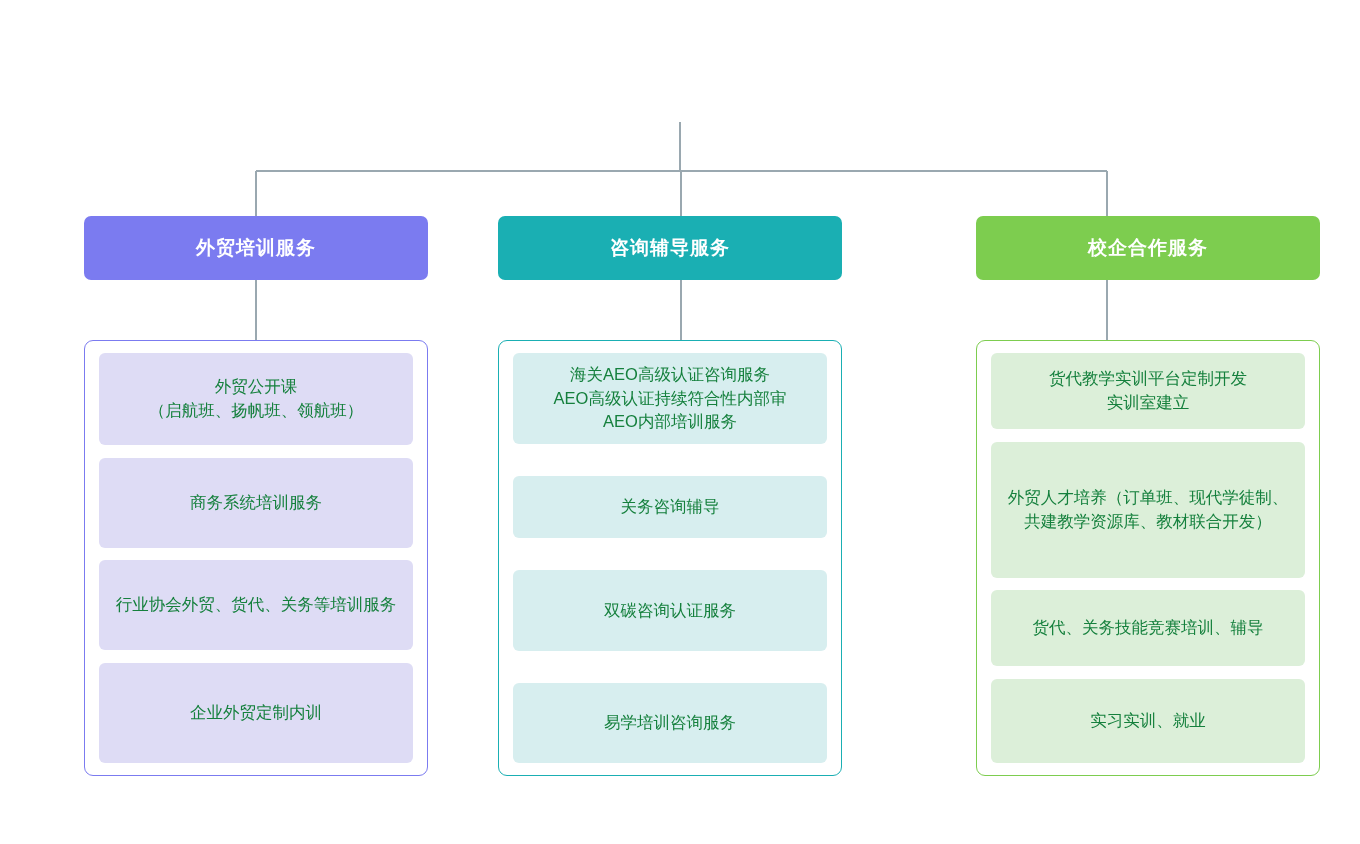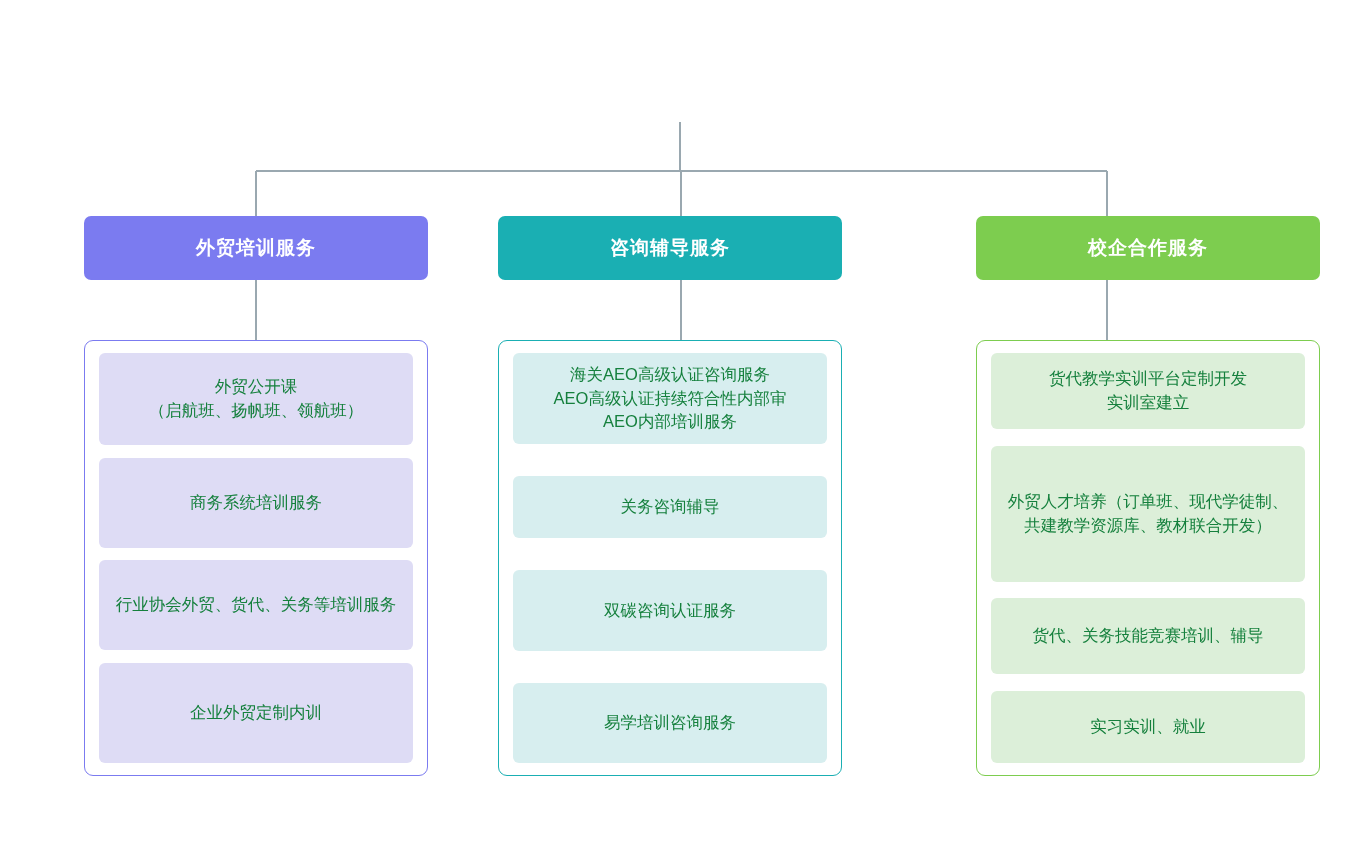--- a/index.html
+++ b/index.html
@@ -202,19 +202,19 @@
       <div class="item-card" style="height:76px">
         <span class="item-text">货代教学实训平台定制开发
 实训室建立</span>
       </div>
       <div class="item-card" style="height:136px">
         <span class="item-text">外贸人才培养（订单班、现代学徒制、共建教学资源库、教材联合开发）</span>
       </div>
       <div class="item-card" style="height:76px">
         <span class="item-text">货代、关务技能竞赛培训、辅导</span>
       </div>
-      <div class="item-card" style="height:72px">
+      <div class="item-card" style="height:84px">
         <span class="item-text">实习实训、就业</span>
       </div>
     </div>
   </div>
 
 </div>
 
 </body></html>

